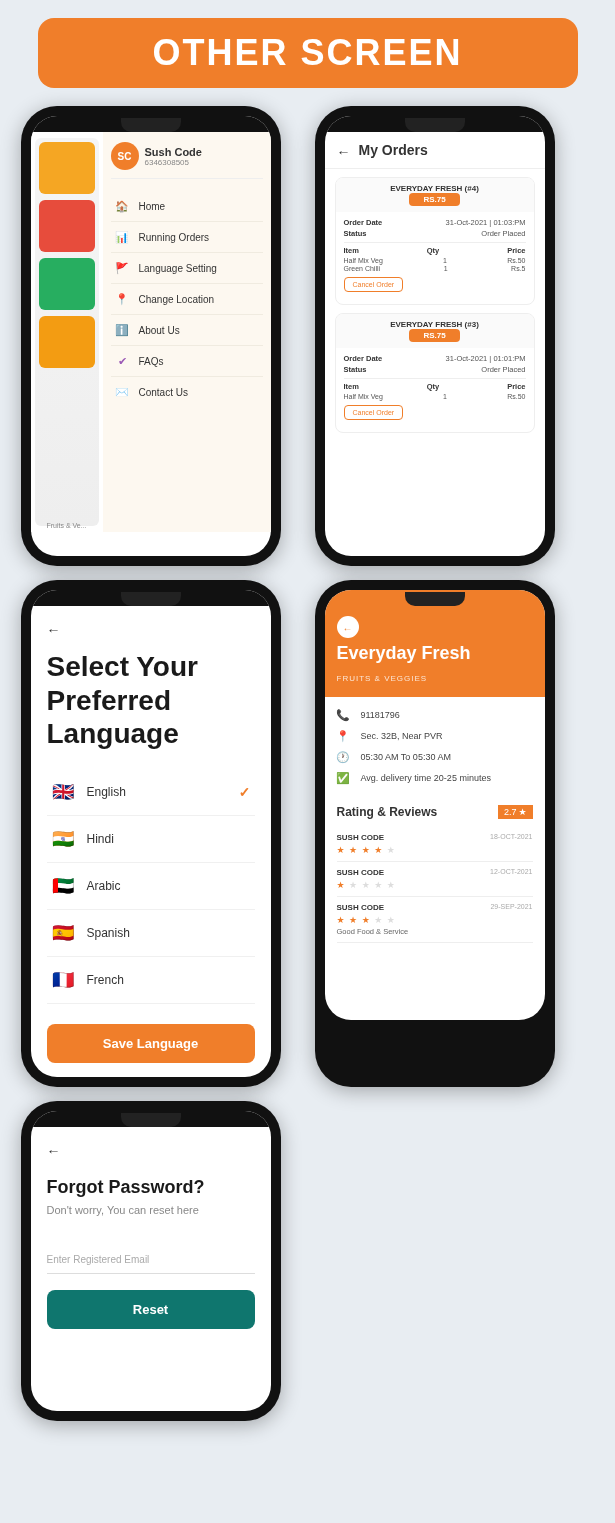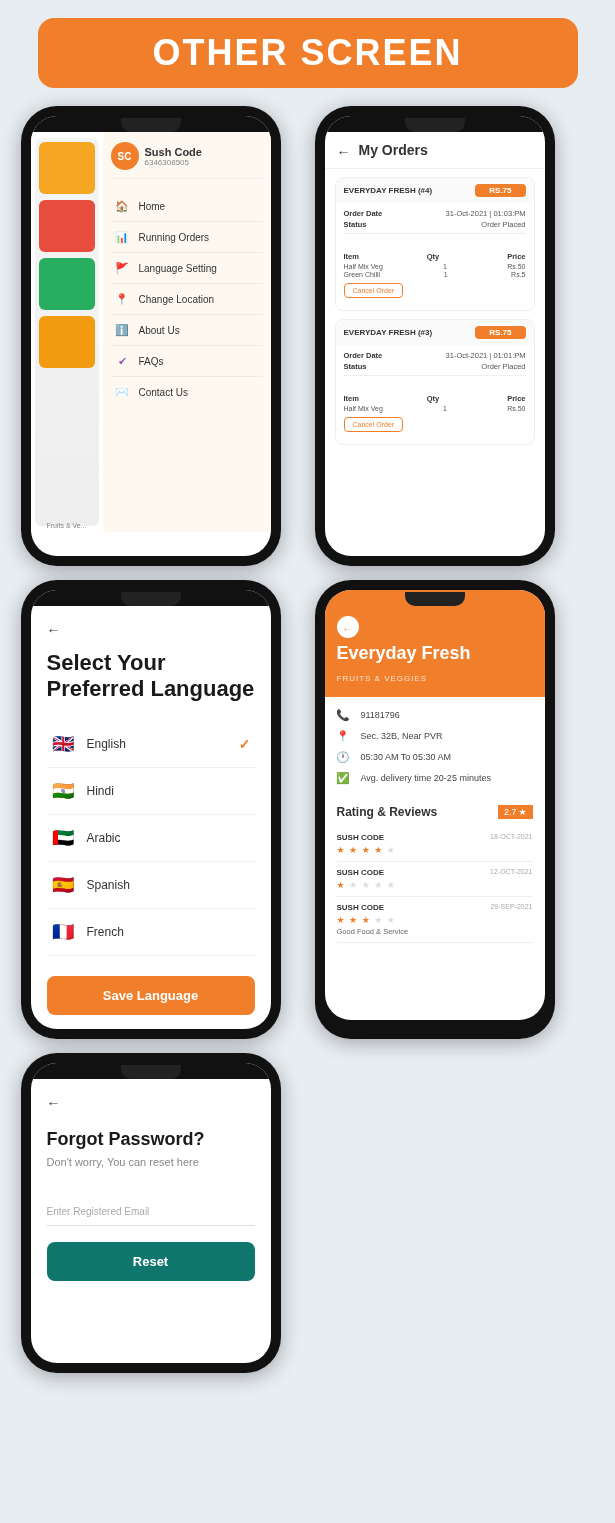--- a/index.html
+++ b/index.html
@@ -171,20 +171,21 @@
       border: 1px solid #eee;
       border-radius: 8px;
       overflow: hidden;
     }
     .order-card-header {
       display: flex;
       justify-content: space-between;
       align-items: center;
       padding: 6px 8px;
       background: #fafafa;
+      flex-direction: column;
     }
     .order-store-name { font-size: 8px; font-weight: bold; color: #333; text-transform: uppercase; }
     .order-price-badge {
       background: #f07e2a;
       color: white;
       font-size: 8px;
       font-weight: bold;
       padding: 2px 14px;
       border-radius: 4px;
     }
@@ -199,21 +200,21 @@
     .order-row-label { font-weight: 600; color: #333; }
     .order-table-header {
       display: flex;
       justify-content: space-between;
       font-size: 7.5px;
       font-weight: bold;
       color: #333;
       margin-top: 4px;
       margin-bottom: 2px;
       border-top: 1px solid #eee;
-      padding-top: 18px;
+      padding-top: 3px;
     }
     .order-table-row {
       display: flex;
       justify-content: space-between;
       font-size: 7px;
       color: #555;
       margin-bottom: 1px;
     }
     .cancel-btn {
       margin: 4px 0 6px;
@@ -227,21 +228,21 @@
       display: inline-block;
     }
 
     
     .screen3 { width: 260px; }
     .screen3 .phone-screen { min-height: 430px; }
     .lang-screen {
       padding: 14px 16px;
     }
     .lang-back { font-size: 14px; color: #333; margin-bottom: 14px; display: block; cursor: pointer; }
-    .lang-title { font-size: 22px; font-weight: 900; color: #1a1a1a; line-height: 1.2; margin-bottom: 18px; }
+    .lang-title { font-size: 28px; font-weight: 900; color: #1a1a1a; line-height: 1.2; margin-bottom: 18px; }
     .lang-item {
       display: flex;
       align-items: center;
       justify-content: space-between;
       padding: 10px 4px;
       border-bottom: 1px solid #f0f0f0;
       cursor: pointer;
     }
     .lang-left { display: flex; align-items: center; gap: 10px; }
     .flag-circle {

